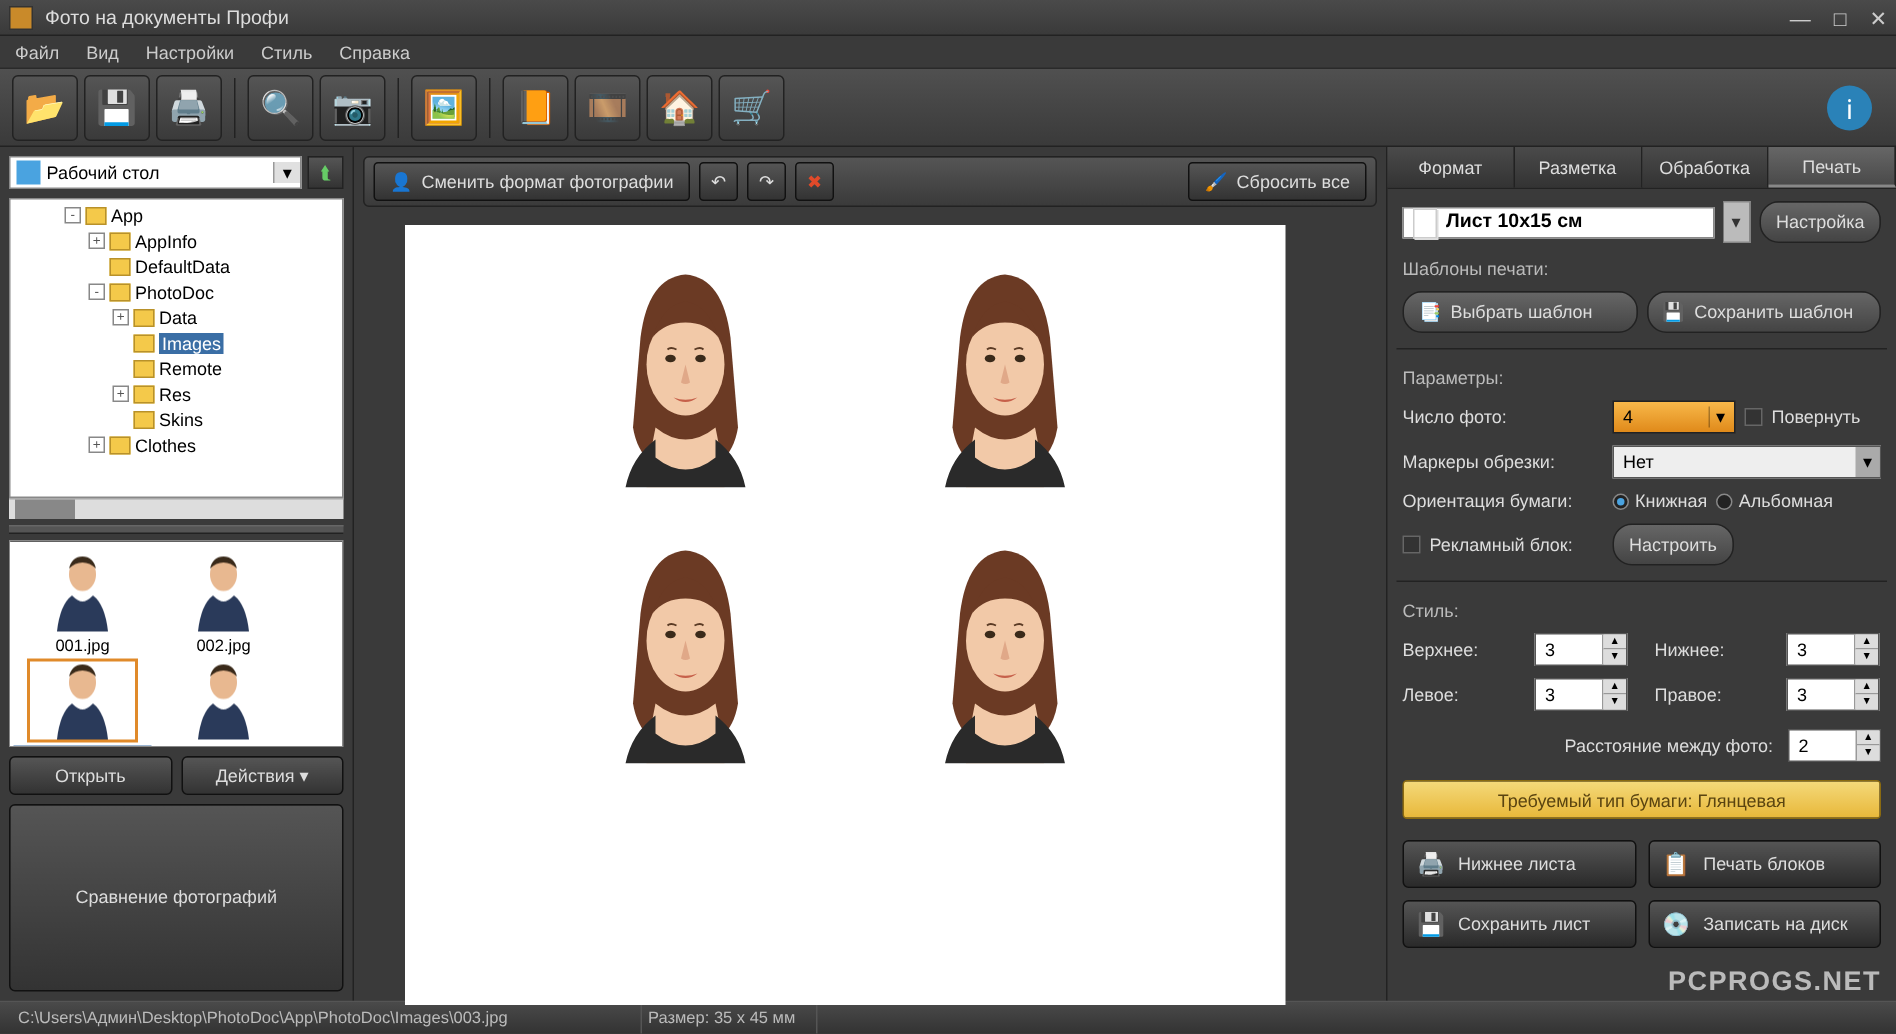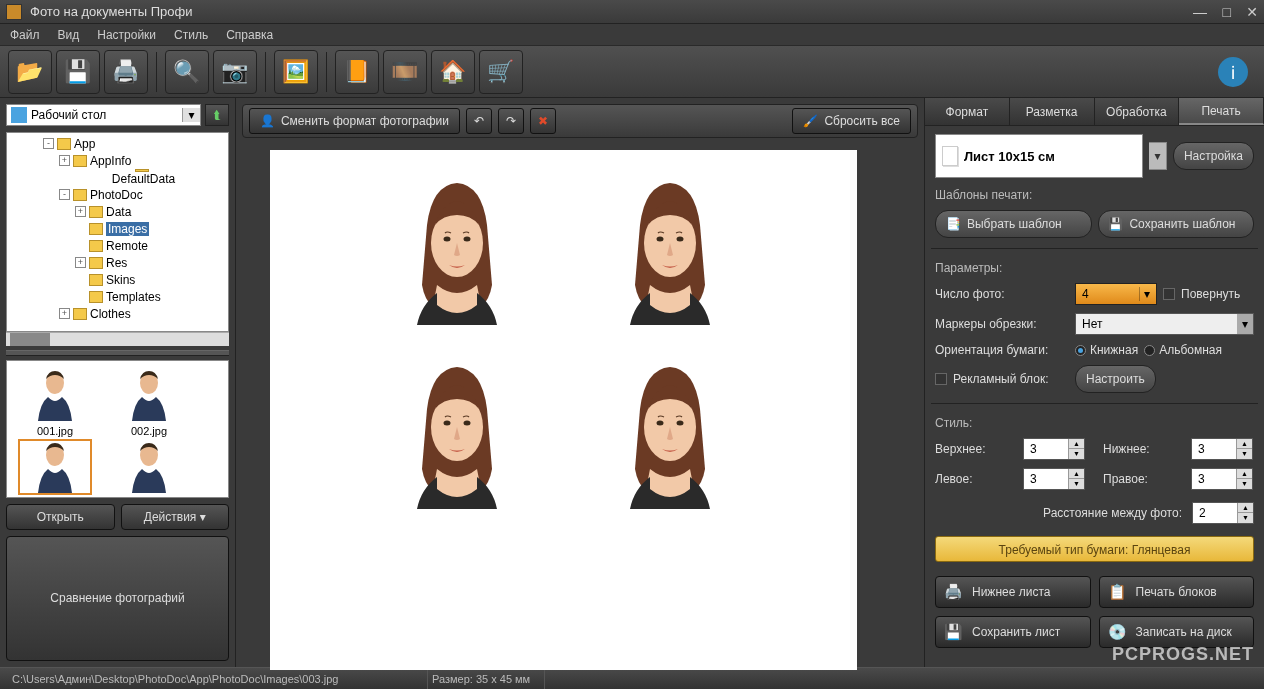--- a/index.html
+++ b/index.html
@@ -54,21 +54,21 @@
 .photo-cell{background:#fff;display:flex;align-items:center;justify-content:center;}
 .portrait{width:120px;height:160px;}
 
 
 .right-panel{width:340px;background:#3a3a3a;display:flex;flex-direction:column;border-left:1px solid #222;}
 .rtabs{display:flex;height:28px;border-bottom:1px solid #222;}
 .rtab{flex:1;display:flex;align-items:center;justify-content:center;font-size:12px;background:linear-gradient(#4a4a4a,#333);border-right:1px solid #222;cursor:pointer;}
 .rtab.active{background:linear-gradient(#666,#4a4a4a);border-bottom:2px solid #888;}
 .rpanel-body{padding:8px 10px;display:flex;flex-direction:column;gap:8px;overflow:auto;}
 .row{display:flex;align-items:center;gap:6px;}
-.paper-combo{flex:1;height:44px;background:#fff;color:#000;display:flex;align-items:center;padding:0 6px;border:1px solid #888;font-weight:bold;font-size:13px;}
+.paper-combo{flex:1;height:21px;background:#fff;color:#000;display:flex;align-items:flex-start;padding:0 6px;border:1px solid #888;font-weight:bold;font-size:13px;}
 .paper-combo .pg{width:16px;height:20px;background:#fff;border:1px solid #ccc;margin-right:6px;box-shadow:1px 1px 0 #ddd;}
 .paper-dd{width:18px;height:28px;background:#bbb;border:1px solid #888;border-left:0;display:flex;align-items:center;justify-content:center;cursor:pointer;color:#333;}
 .btn-gray{height:28px;background:linear-gradient(#666,#444);border:1px solid #222;border-radius:13px;padding:0 10px;display:flex;align-items:center;cursor:pointer;font-size:12px;gap:6px;}
 .section-label{font-size:12px;color:#bbb;margin-top:2px;}
 .param-grid{display:grid;grid-template-columns:130px 1fr;gap:8px 10px;align-items:center;font-size:12px;}
 .combo-sm{height:22px;background:linear-gradient(#f8b84a,#e08a1a);border:1px solid #222;display:flex;align-items:center;padding:0 6px;color:#000;font-size:12px;width:82px;}
 .combo-sm .dd{margin-left:auto;border-left:1px solid rgba(0,0,0,.3);padding-left:4px;cursor:pointer;}
 .combo-plain{height:22px;background:#eee;border:1px solid #555;display:flex;align-items:center;padding:0 6px;color:#000;font-size:12px;}
 .combo-plain .dd{margin-left:auto;background:#aaa;width:16px;text-align:center;margin-right:-6px;height:100%;line-height:20px;cursor:pointer;}
 .radio{display:flex;align-items:center;gap:4px;cursor:pointer;}
@@ -171,21 +171,21 @@
         <div class="tree-row" style="padding-left: 36px;">
           <div class="exp">-</div>
           <div class="fold"></div>
           <span class="lbl">App</span>
         </div>
         <div class="tree-row" style="padding-left: 52px;">
           <div class="exp">+</div>
           <div class="fold"></div>
           <span class="lbl">AppInfo</span>
         </div>
-        <div class="tree-row" style="padding-left: 52px; flex-direction: column;">
+        <div class="tree-row" style="padding-left: 52px;">
           <div style="width: 14px;"></div>
           <div class="fold"></div>
           <span class="lbl">DefaultData</span>
         </div>
         <div class="tree-row" style="padding-left: 52px;">
           <div class="exp">-</div>
           <div class="fold"></div>
           <span class="lbl">PhotoDoc</span>
         </div>
         <div class="tree-row" style="padding-left: 68px;">
@@ -205,25 +205,20 @@
         </div>
         <div class="tree-row" style="padding-left: 68px;">
           <div class="exp">+</div>
           <div class="fold"></div>
           <span class="lbl">Res</span>
         </div>
         <div class="tree-row" style="padding-left: 68px;">
           <div style="width: 14px;"></div>
           <div class="fold"></div>
           <span class="lbl">Skins</span>
-        </div>
-        <div class="tree-row" style="padding-left: 68px;">
-          <div style="width: 14px;"></div>
-          <div class="fold"></div>
-          <span class="lbl">Templates</span>
         </div>
         <div class="tree-row" style="padding-left: 52px;">
           <div class="exp">+</div>
           <div class="fold"></div>
           <span class="lbl">Clothes</span>
         </div>
       </div>
     <div class="tree-scroll-h">
         <div class="thumb"></div>
       </div>

